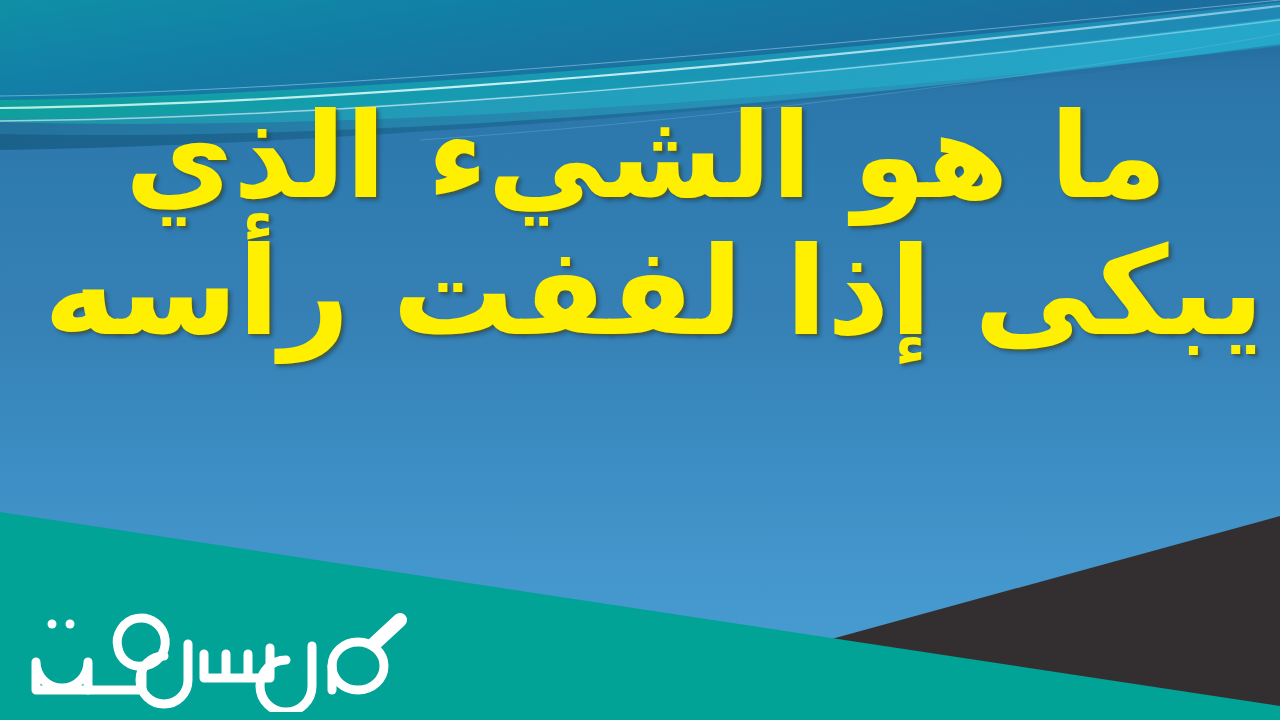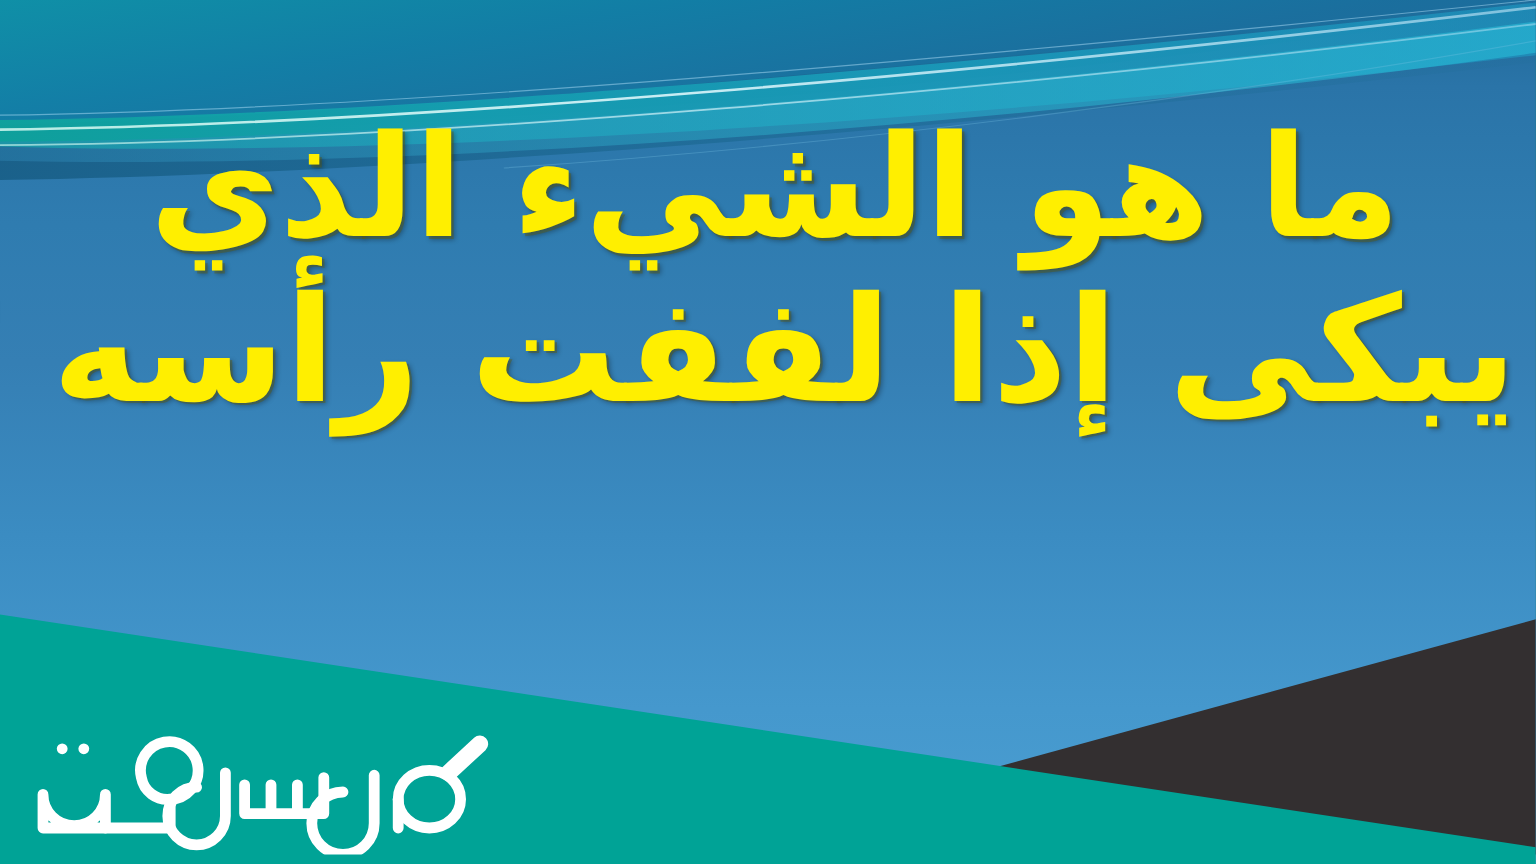--- a/index.html
+++ b/index.html
@@ -7,21 +7,21 @@
     margin: 0;
     padding: 0;
     background: #000;
   }
   #slide {
     position: relative;
     width: 1280px;
     height: 720px;
     overflow: hidden;
     font-family: "DejaVu Sans", "Liberation Sans", sans-serif;
-    background: #0f766e;
+    background: #737373;
   }
 
   
   .layer {
     position: absolute;
     inset: 0;
     width: 100%;
     height: 100%;
     display: block;
   }

